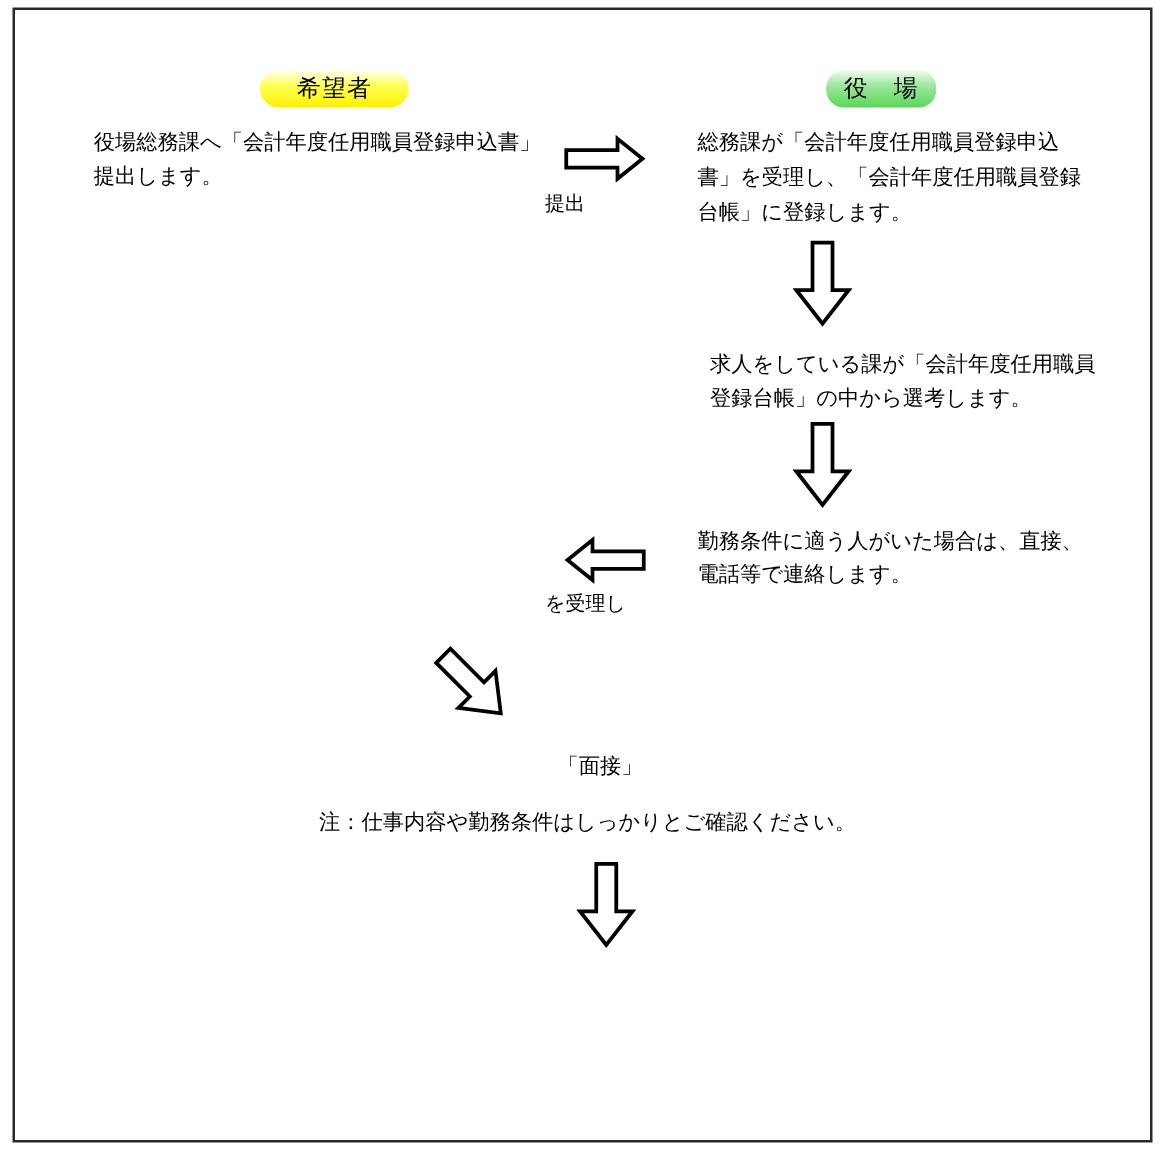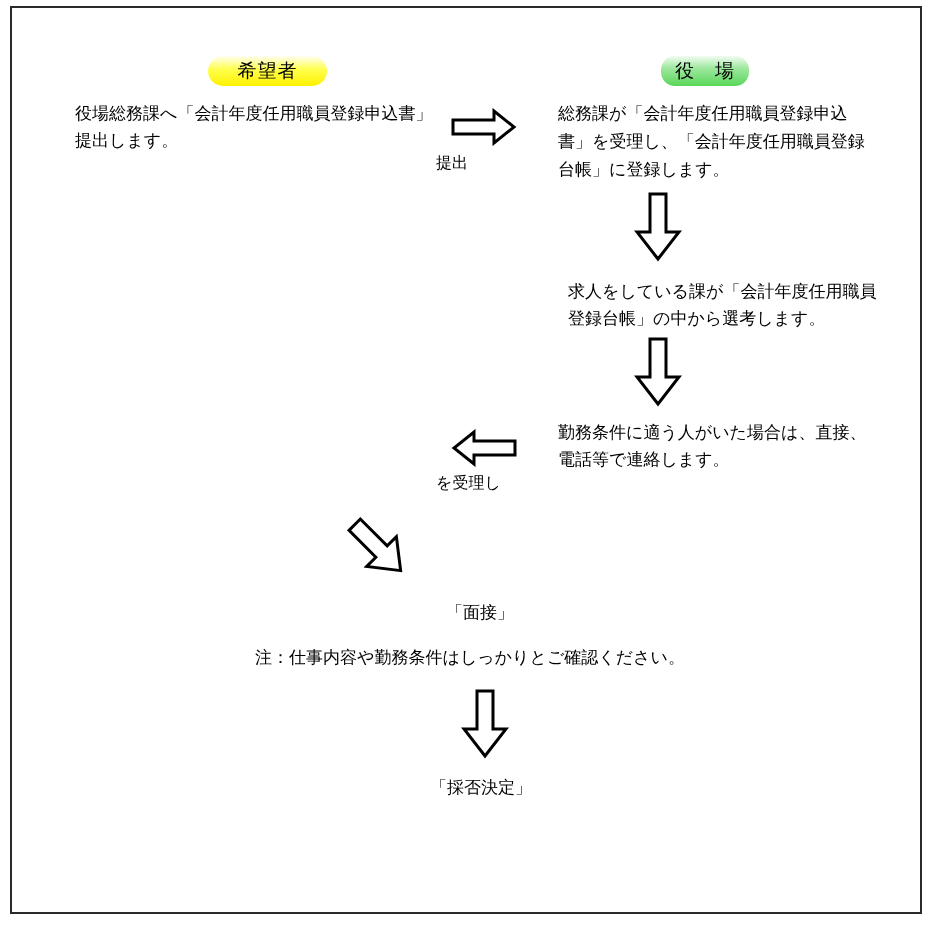--- a/index.html
+++ b/index.html
@@ -139,15 +139,14 @@
   <div class="ctr" style="left:380px; top:601px; width:200px;">「面接」</div>
 
   <div class="ctr" style="left:135px; top:646px; width:670px;">注：仕事内容や勤務条件はしっかりとご確認ください。</div>
 
   <div class="arrow" style="left:461px; top:689px;">
     <svg width="48" height="70" viewBox="0 0 48 70">
       <polygon points="16,2 32,2 32,40 45,40 24,67 3,40 16,40"></polygon>
     </svg>
   </div>
 
-  <div class="ctr" style="left:381px; top:776px; width:200px;">「採否決定」</div>
 
 </div>
 
 </body></html>

